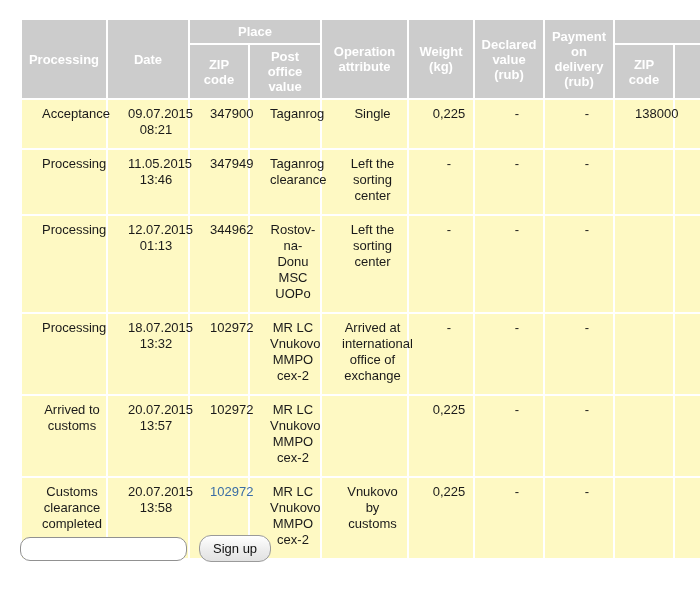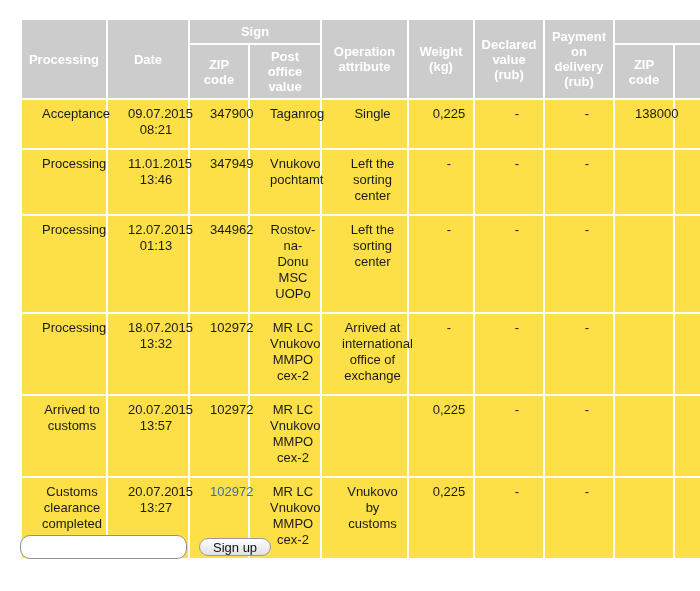--- a/index.html
+++ b/index.html
@@ -39,21 +39,21 @@
     background: #cccccc;
     color: #ffffff;
     font-weight: bold;
     font-size: 13px;
     line-height: 15px;
     text-align: center;
     vertical-align: middle;
     padding: 4px 4px;
   }
   table.tracking td {
-    background: #fde047;
+    background: #fef9c3;
     color: #1a1a1a;
     font-weight: normal;
     font-size: 13px;
     line-height: 16px;
     text-align: center;
     vertical-align: top;
     padding: 6px 4px 10px 20px;
   }
   td.link-cell a {
     color: #3b6ea5;
@@ -86,21 +86,21 @@
     border: 1px solid #919191;
     border-radius: 10px;
     background: #ffffff;
     font-family: "Liberation Sans", sans-serif;
     font-size: 12px;
     color: #111;
     outline: none;
   }
   .signup-btn {
     margin-left: 12px;
-    height: 18px;
+    height: 27px;
     padding: 0 13px;
     border: 1px solid #9a9a9a;
     border-radius: 12px;
     background: linear-gradient(#ffffff, #ededed 55%, #e2e2e2);
     font-family: "Liberation Sans", sans-serif;
     font-size: 13px;
     color: #111;
     cursor: pointer;
   }
 </style>
@@ -120,21 +120,21 @@
           <col class="c-weight">
           <col class="c-declared">
           <col class="c-payment">
         <col class="c-azip">
           <col class="c-aaddr">
       </colgroup>
       <thead>
         <tr>
           <th rowspan="2">Processing</th>
           <th rowspan="2">Date</th>
-          <th colspan="2">Sign</th>
+          <th colspan="2">Place</th>
           <th rowspan="2">Operation attribute</th>
           <th rowspan="2">Weight (kg)</th>
           <th rowspan="2">Declared value (rub)</th>
           <th rowspan="2">Payment on delivery (rub)</th>
           <th colspan="3">Addressed</th>
         </tr>
         <tr>
           <th>ZIP code</th>
           <th>Post office value</th>
           <th>ZIP code</th>
@@ -150,23 +150,23 @@
             <td>Taganrog</td>
             <td>Single</td>
             <td>0,225</td>
             <td>-</td>
             <td>-</td>
             <td>138000</td>
             <td>Великоб</td>
           </tr>
           <tr>
             <td>Processing</td>
-            <td>11.01.2015 13:46</td>
+            <td>11.05.2015 13:46</td>
             <td>347949</td>
-            <td>Vnukovo pochtamt</td>
+            <td>Taganrog clearance</td>
             <td>Left the sorting center</td>
             <td>-</td>
             <td>-</td>
             <td>-</td>
             <td></td>
             <td></td>
           </tr>
           <tr>
             <td>Processing</td>
             <td>12.07.2015 01:13</td>
@@ -198,21 +198,21 @@
             <td>MR LC Vnukovo MMPO cex-2</td>
             <td></td>
             <td>0,225</td>
             <td>-</td>
             <td>-</td>
             <td></td>
             <td></td>
           </tr>
           <tr>
             <td>Customs clearance completed</td>
-            <td>20.07.2015 13:27</td>
+            <td>20.07.2015 13:58</td>
             <td class="link-cell"><a href="#">102972</a></td>
             <td>MR LC Vnukovo MMPO cex-2</td>
             <td>Vnukovo by customs</td>
             <td>0,225</td>
             <td>-</td>
             <td>-</td>
             <td></td>
             <td></td>
           </tr>
         </tbody>

